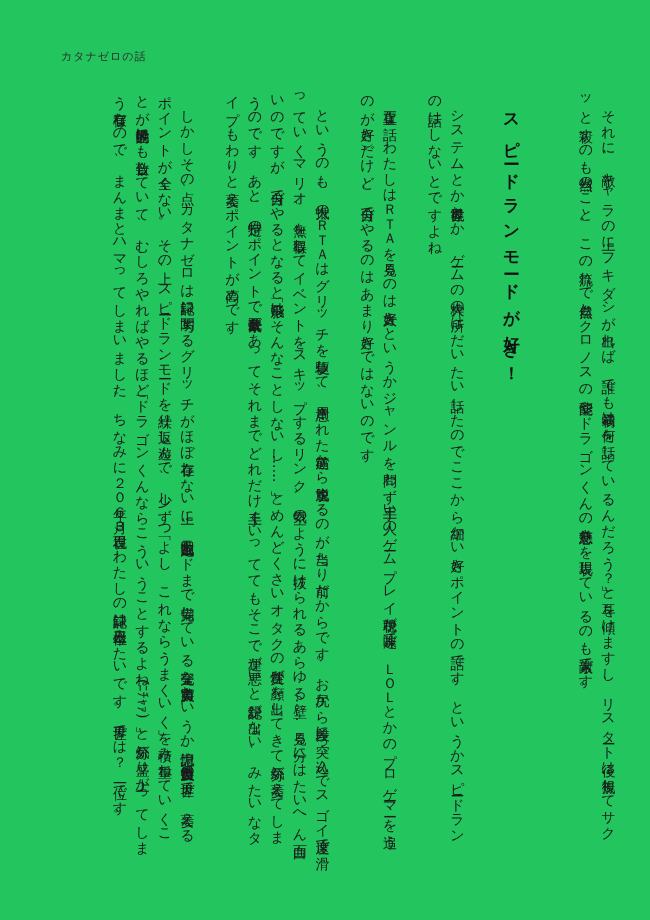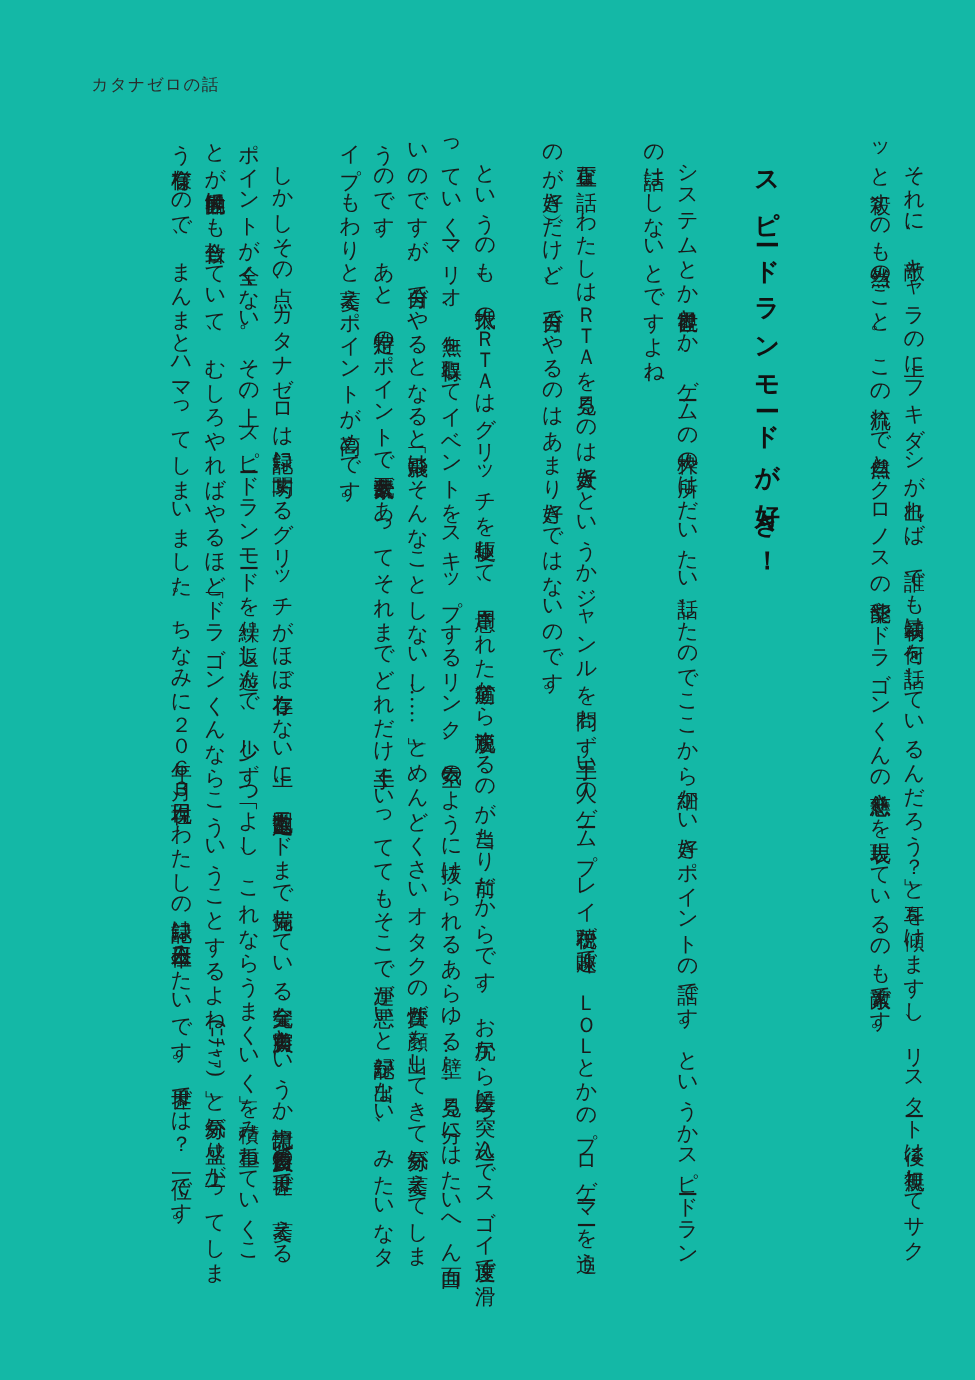--- a/index.html
+++ b/index.html
@@ -9,21 +9,21 @@
   body {
     width: 650px;
     height: 920px;
     position: relative;
     background: #ffffff;
     overflow: hidden;
   }
   .page {
     position: absolute;
     inset: 0;
-    background: #14b8a6;
+    background: #22c55e;
   }
   .running-head {
     position: absolute;
     top: 49px;
     left: 61px;
     font-family: "DejaVu Serif", "Liberation Serif", serif;
     font-size: 11px;
     letter-spacing: 1px;
     color: #2b2b2b;
     white-space: nowrap;

